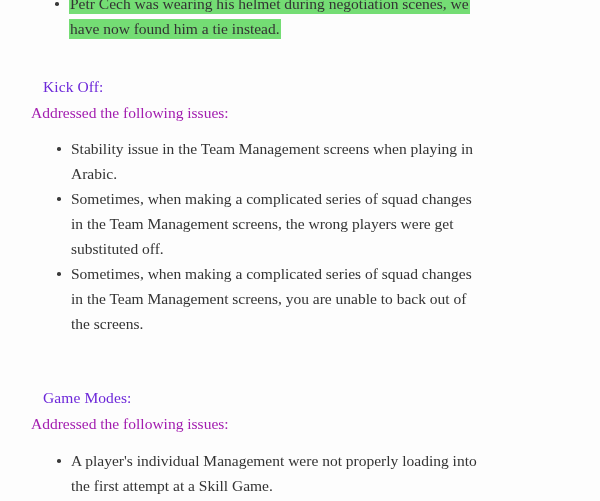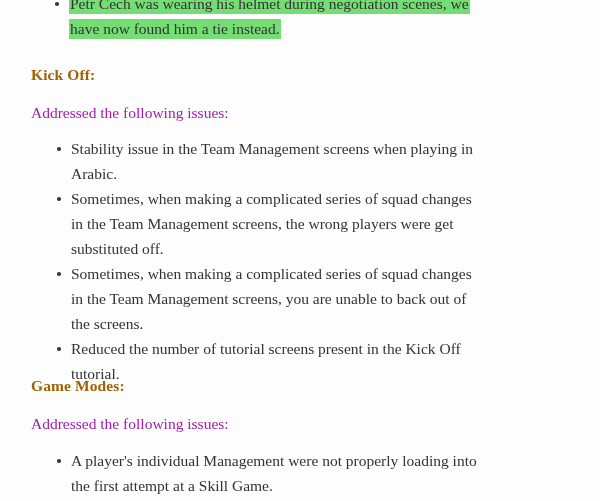--- a/index.html
+++ b/index.html
@@ -29,23 +29,23 @@
     font-size: 15.5px;
     line-height: 25px;
     color: #a21caf;
     margin: 0;
     padding: 0;
   }
 
   .heading {
     font-size: 15.5px;
     line-height: 22px;
-    font-weight: bold;
-    color: #a16207;
-    margin: 0;
+    font-weight: normal;
+    color: #6d28d9;
+    margin: 12px;
     padding: 0;
     letter-spacing: 0.1px;
   }
 
   ul.bullets {
     list-style: none;
     margin: 0;
     padding: 0;
   }
 
@@ -137,21 +137,20 @@
   </ul>
 
   <div class="heading blk-kickoff-heading">Kick Off:</div>
 
   <div class="para blk-kickoff-intro">Addressed the following issues:</div>
 
   <ul class="bullets blk-kickoff-list">
     <li>Stability issue in the Team Management screens when playing in Arabic.</li>
     <li>Sometimes, when making a complicated series of squad changes in the Team Management screens, the wrong players were get substituted off.</li>
     <li>Sometimes, when making a complicated series of squad changes in the Team Management screens, you are unable to back out of the screens.</li>
-    <li>Reduced the number of tutorial screens present in the Kick Off tutorial.</li>
   </ul>
 
   <div class="heading blk-gamemodes-heading">Game Modes:</div>
 
   <div class="para blk-gamemodes-intro">Addressed the following issues:</div>
 
   <ul class="bullets blk-gamemodes-list">
     <li>A player's individual Management were not properly loading into the first attempt at a Skill Game.</li>
   </ul>
 

